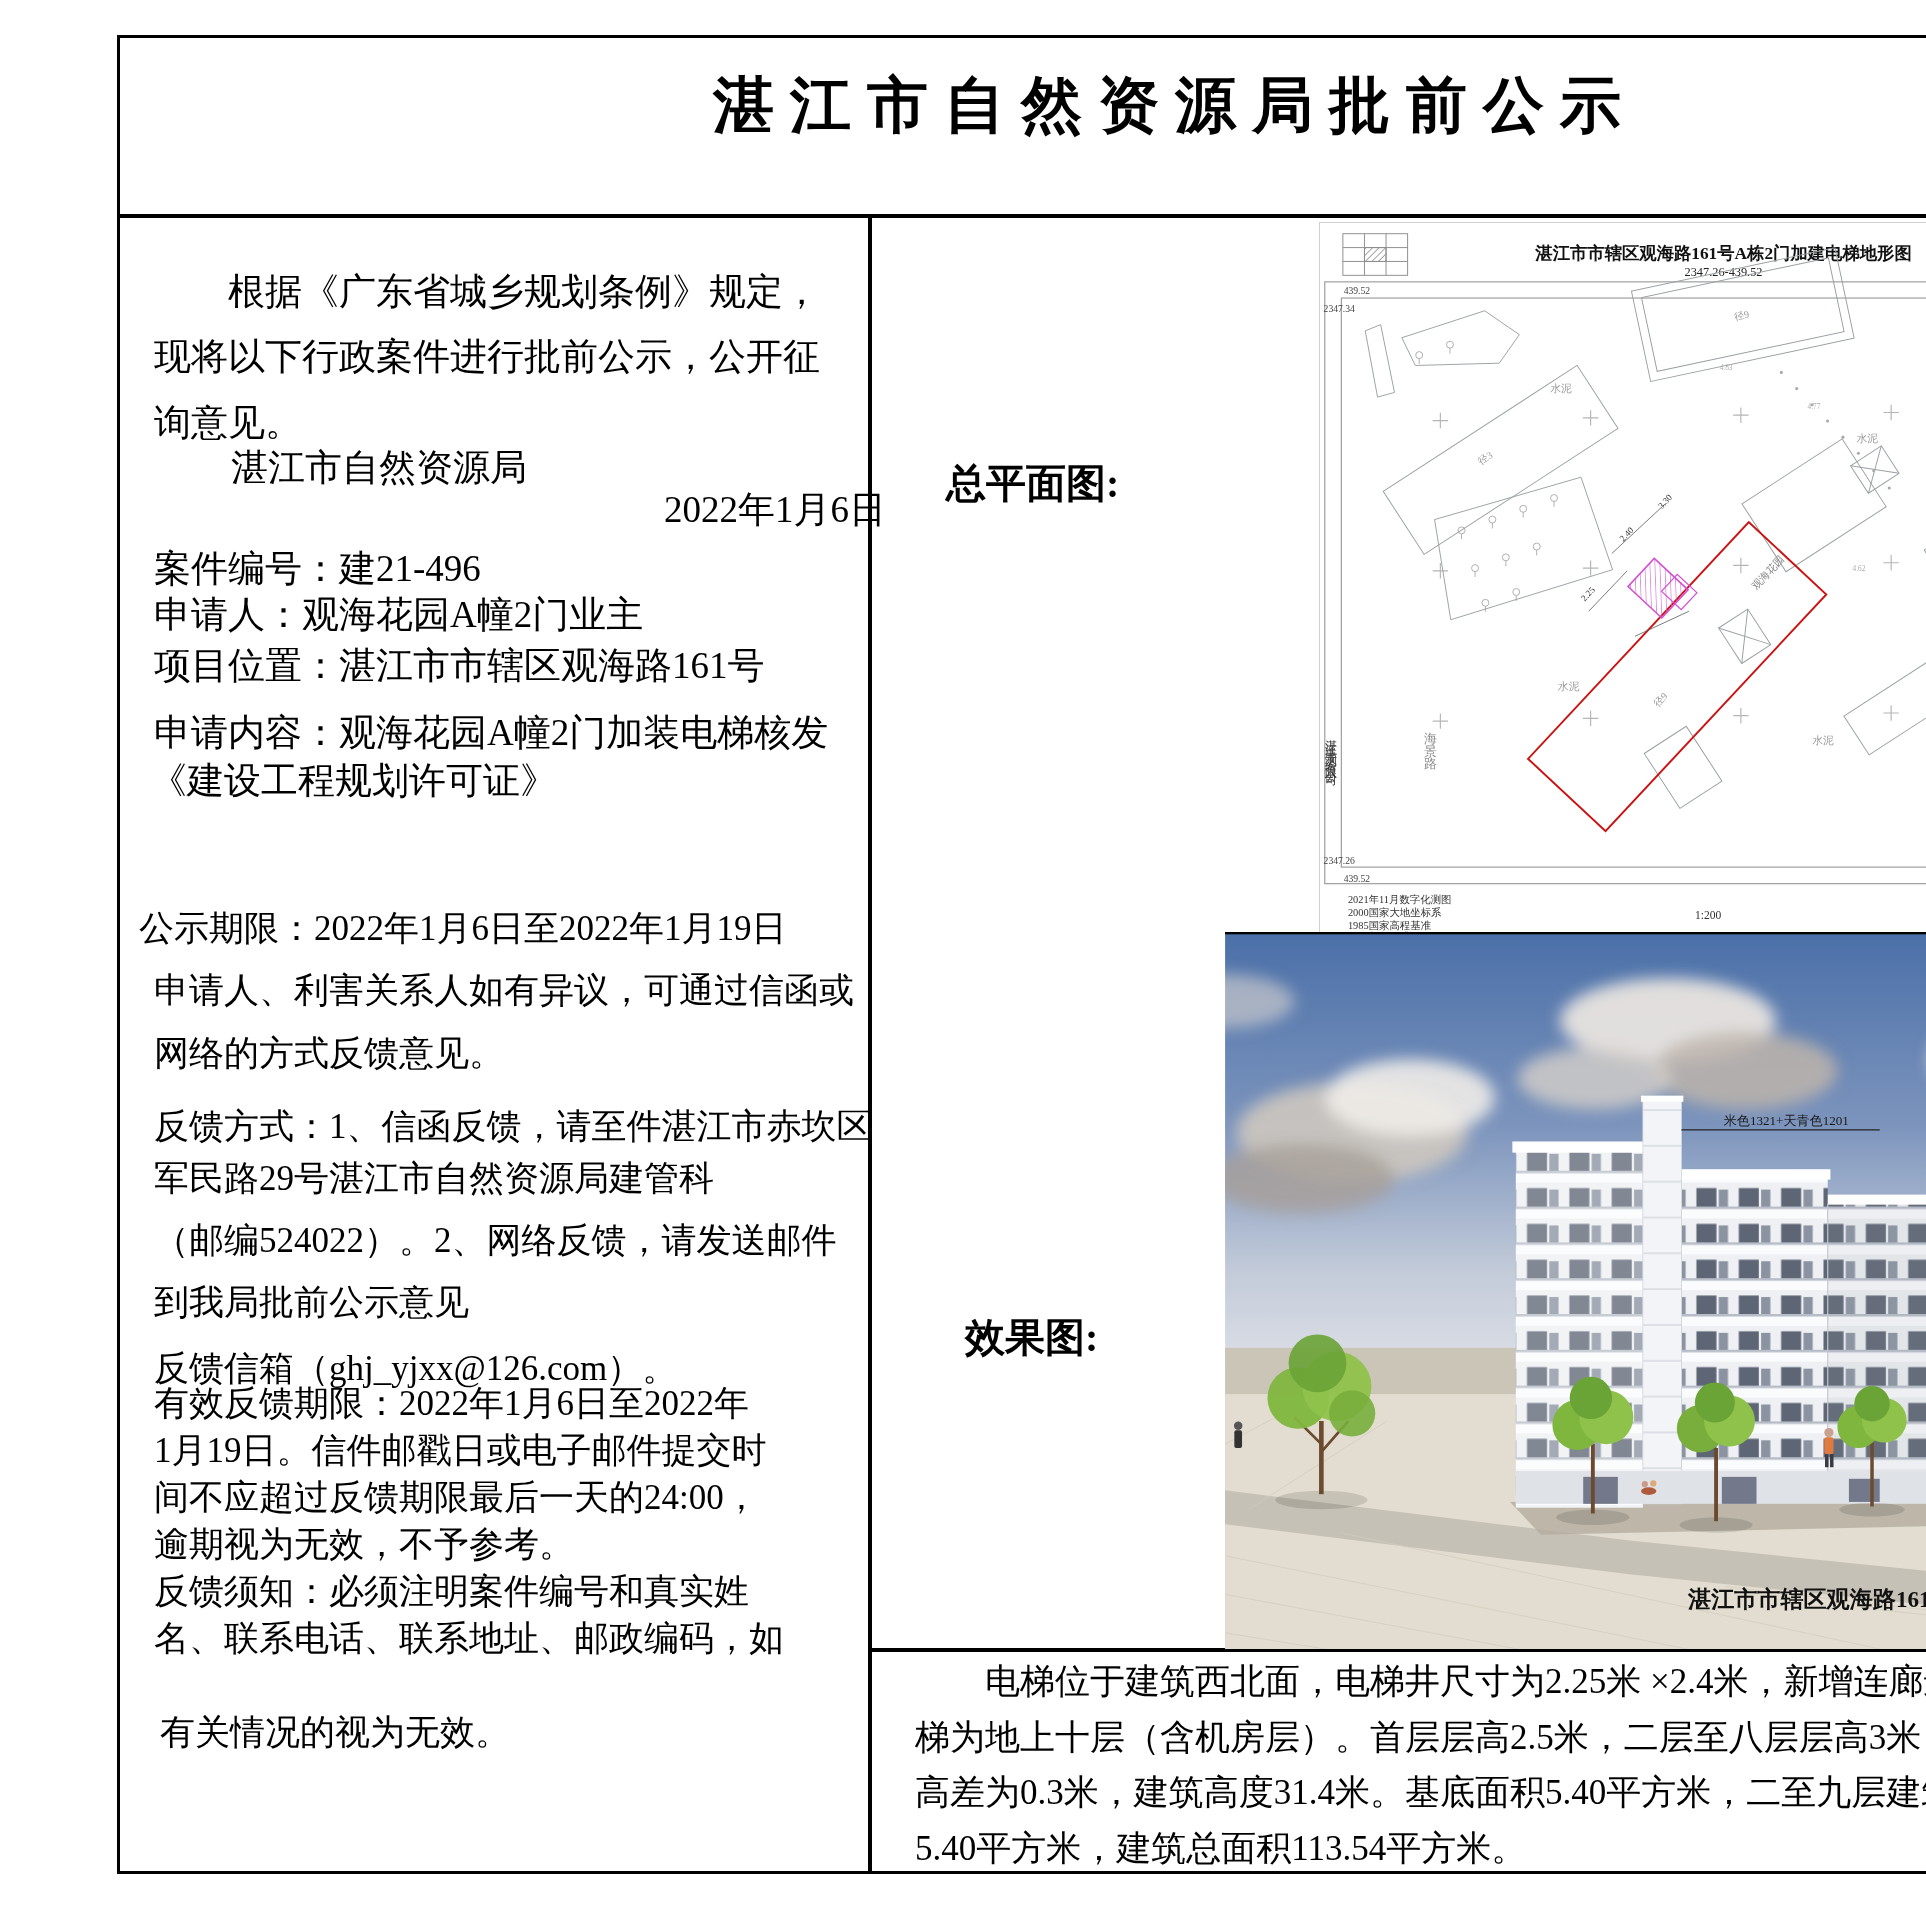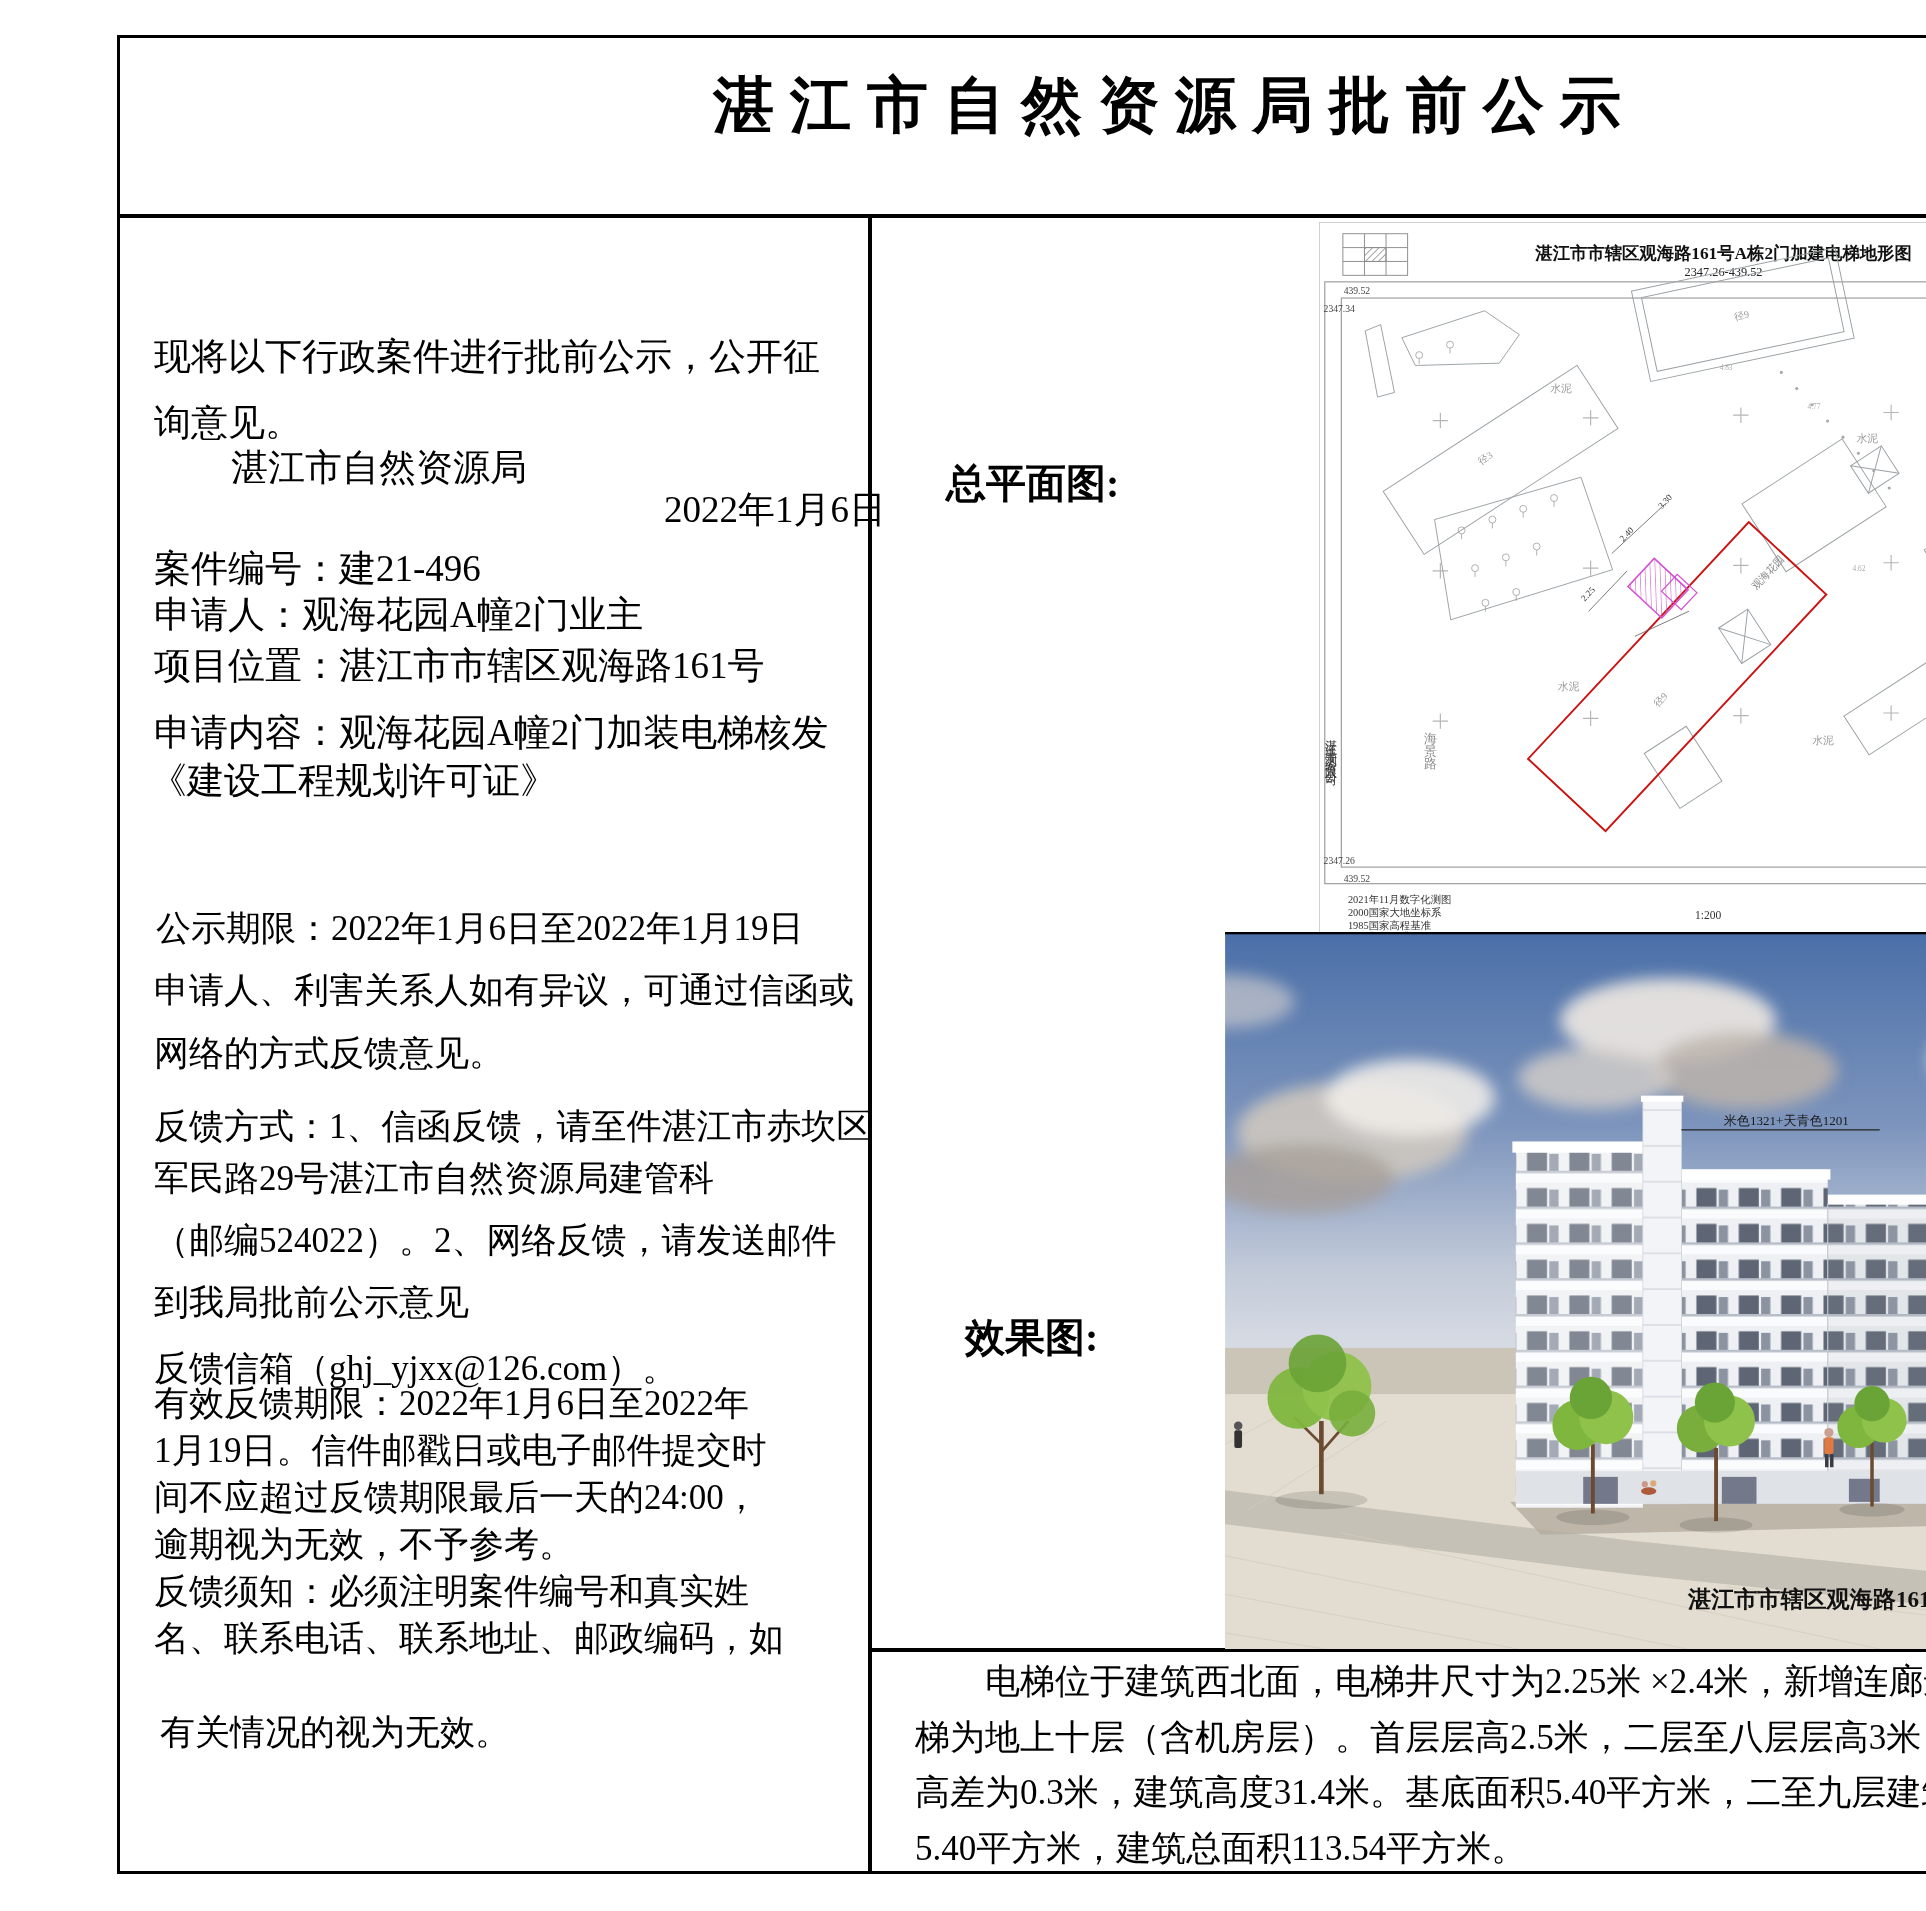--- a/index.html
+++ b/index.html
@@ -20,32 +20,33 @@
 <body>
 
 <div id="page">
 
   <div class="abs frame"></div>
   <div class="abs title">湛江市自然资源局批前公示</div>
   <div class="abs hline" style="left:117px;top:214px;width:2489px;height:3.5px;"></div>
   <div class="abs vline" style="left:868px;top:214px;width:3.5px;height:1657px;"></div>
   <div class="abs hline" style="left:868px;top:1648px;width:1739px;height:3.5px;"></div>
 
+  <div class="abs tline fs97" style="left:154px;top:272px;">　　根据《广东省城乡规划条例》规定，</div>
   <div class="abs tline fs97" style="left:154px;top:337px;">现将以下行政案件进行批前公示，公开征</div>
   <div class="abs tline fs97" style="left:154px;top:403px;">询意见。</div>
   <div class="abs tline" style="left:231px;top:448px;width:655px;text-align:left;font-size:37px;">湛江市自然资源局</div>
   <div class="abs tline" style="left:270px;top:490px;width:616px;text-align:right;font-size:37px;">2022年1月6日</div>
 
   <div class="abs tline" style="left:154px;top:549px;font-size:37px;">案件编号：建21-496</div>
   <div class="abs tline" style="left:154px;top:595px;font-size:37px;">申请人：观海花园A幢2门业主</div>
   <div class="abs tline" style="left:154px;top:646px;font-size:37px;">项目位置：湛江市市辖区观海路161号</div>
   <div class="abs tline" style="left:154px;top:713px;font-size:37px;">申请内容：观海花园A幢2门加装电梯核发</div>
   <div class="abs tline" style="left:150px;top:761px;font-size:37px;">《建设工程规划许可证》</div>
 
-  <div class="abs tline" style="left:156px;top:910px;">公示期限：2022年1月6日至2022年1月19日</div>
+  <div class="abs tline" style="left:139px;top:910px;">公示期限：2022年1月6日至2022年1月19日</div>
   <div class="abs tline" style="left:154px;top:972px;">申请人、利害关系人如有异议，可通过信函或</div>
   <div class="abs tline" style="left:154px;top:1035px;">网络的方式反馈意见。</div>
   <div class="abs tline" style="left:154px;top:1097px;margin-top:11px;">反馈方式：1、信函反馈，请至件湛江市赤坎区</div>
   <div class="abs tline" style="left:154px;top:1160px;">军民路29号湛江市自然资源局建管科</div>
   <div class="abs tline" style="left:154px;top:1222px;">（邮编524022）。2、网络反馈，请发送邮件</div>
   <div class="abs tline" style="left:154px;top:1284px;">到我局批前公示意见</div>
   <div class="abs tline" style="left:154px;top:1350px;">反馈信箱（ghj_yjxx@126.com）。</div>
 
   <div class="abs tline" style="left:154px;top:1385px;">有效反馈期限：2022年1月6日至2022年</div>
   <div class="abs tline" style="left:154px;top:1432px;">1月19日。信件邮戳日或电子邮件提交时</div>

